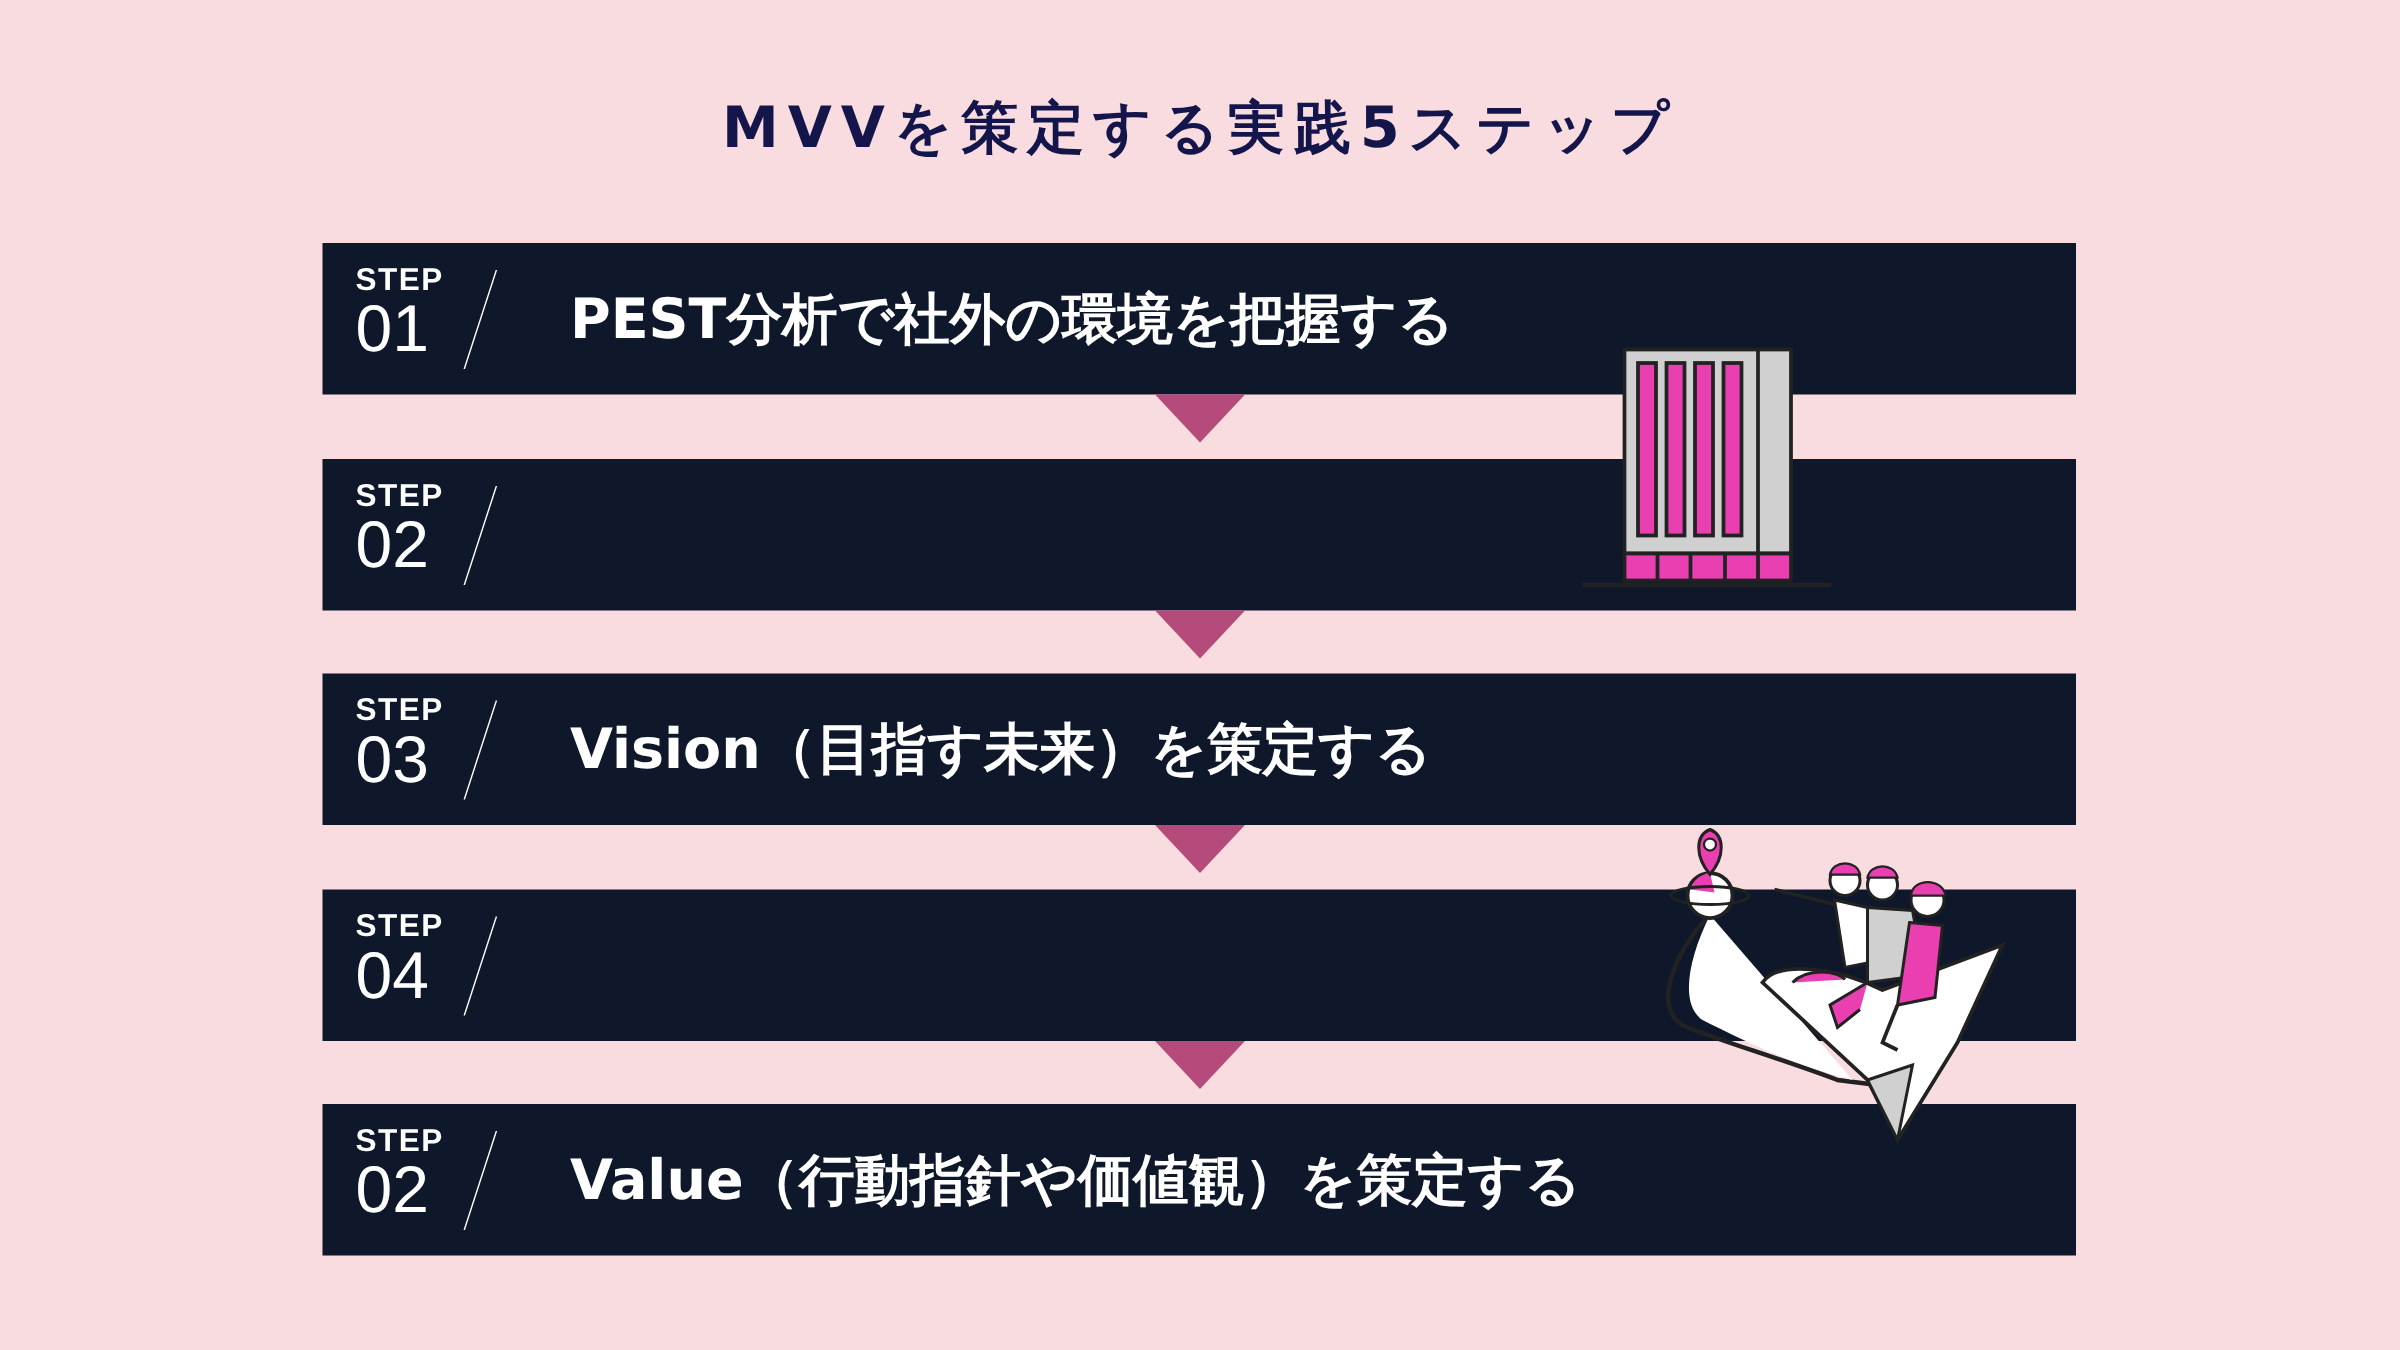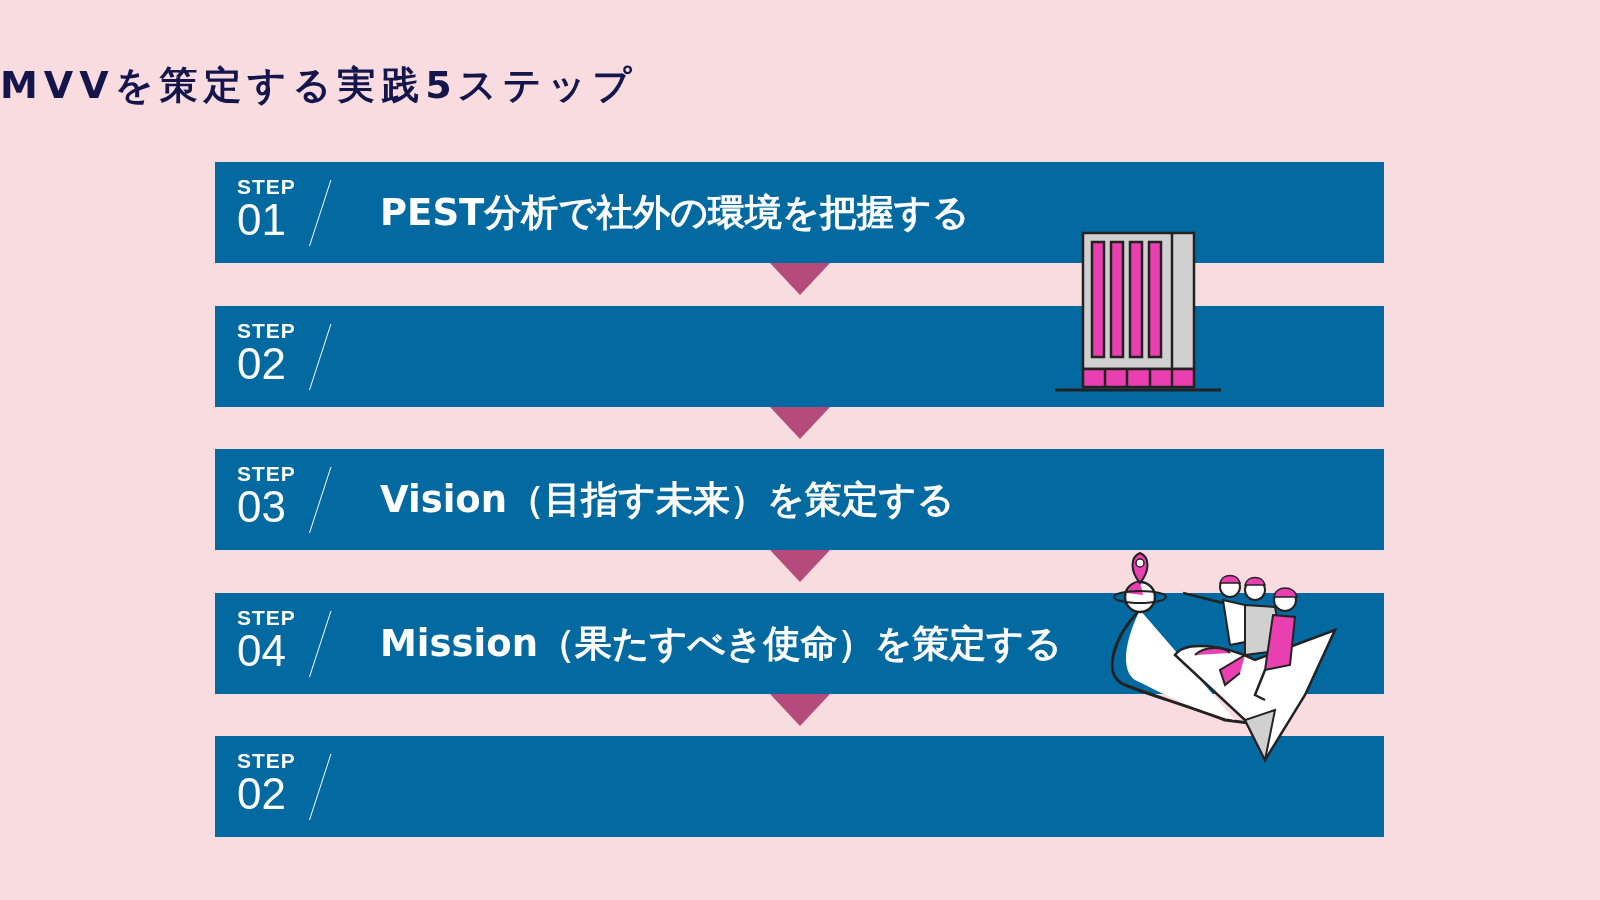--- a/index.html
+++ b/index.html
@@ -4,26 +4,26 @@
 <style>
   html, body { margin:0; padding:0; }
   body {
     width:1600px; height:900px; overflow:hidden;
     background:#f9dce0;
     font-family:"DejaVu Sans", "Liberation Sans", sans-serif;
     position:relative;
   }
   .title {
     position:absolute; left:0; top:60px; width:1600px;
-    text-align:left; font-size:38px; font-weight:bold;
+    text-align:center; font-size:38px; font-weight:bold;
     color:#14154a; letter-spacing:6px;
   }
   .step {
     position:absolute; left:215px; width:1169px; height:101px;
-    background:#0369a1;
+    background:#0f172a;
   }
   .step .label {
     position:absolute; left:22px; top:14px; color:#fff;
     font-family:"Liberation Sans", sans-serif;
     font-size:21px; font-weight:bold; letter-spacing:1px; line-height:22px;
   }
   .step .num {
     position:absolute; left:22px; top:34px; color:#fff;
     font-family:"Liberation Sans", sans-serif;
     font-size:44px; line-height:48px;
@@ -68,28 +68,28 @@
   <span class="num">03</span>
   <span class="slash"></span>
   <span class="text">Vision（目指す未来）を策定する</span>
 </div>
 <div class="arrow" style="top:550px;"></div>
 
 <div class="step" style="top:593px;">
   <span class="label">STEP</span>
   <span class="num">04</span>
   <span class="slash"></span>
-  <span class="text">Mission（果たすべき使命）を策定する</span>
 </div>
 <div class="arrow" style="top:694px;"></div>
 
 <div class="step" style="top:736px;">
   <span class="label">STEP</span>
   <span class="num">02</span>
   <span class="slash"></span>
+  <span class="text">Value（行動指針や価値観）を策定する</span>
 </div>
 
 <svg class="illus" style="left:1053px; top:230px;" width="170" height="165" viewBox="0 0 170 165">
   <rect x="30" y="3" width="111" height="136" fill="#d0d0d0" stroke="#222" stroke-width="2.5"></rect>
   <line x1="119" y1="3" x2="119" y2="139" stroke="#222" stroke-width="2.5"></line>
   <rect x="39" y="12" width="12" height="115" fill="#e93fb0" stroke="#222" stroke-width="2.5"></rect>
   <rect x="58" y="12" width="12" height="115" fill="#e93fb0" stroke="#222" stroke-width="2.5"></rect>
   <rect x="77" y="12" width="12" height="115" fill="#e93fb0" stroke="#222" stroke-width="2.5"></rect>
   <rect x="96" y="12" width="12" height="115" fill="#e93fb0" stroke="#222" stroke-width="2.5"></rect>
   <rect x="30" y="139" width="111" height="18" fill="#e93fb0" stroke="#222" stroke-width="2.5"></rect>

